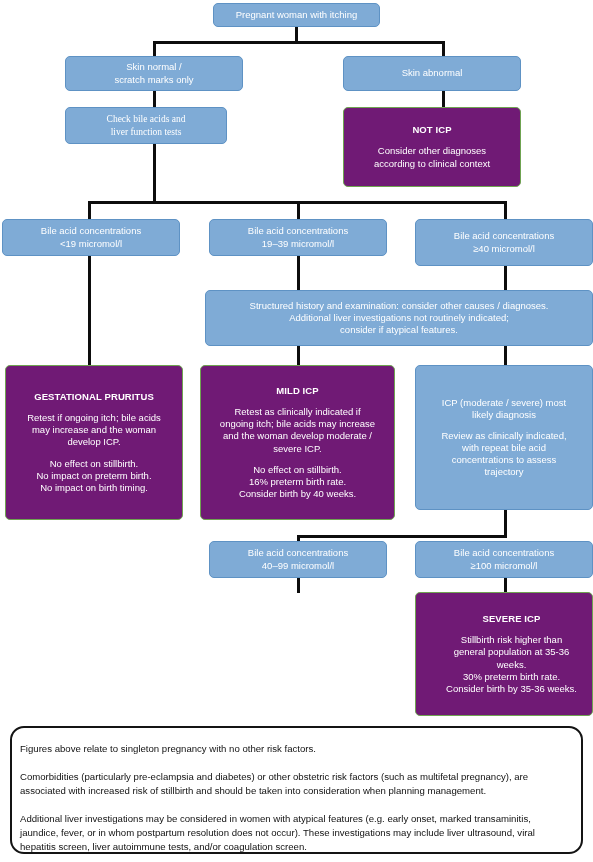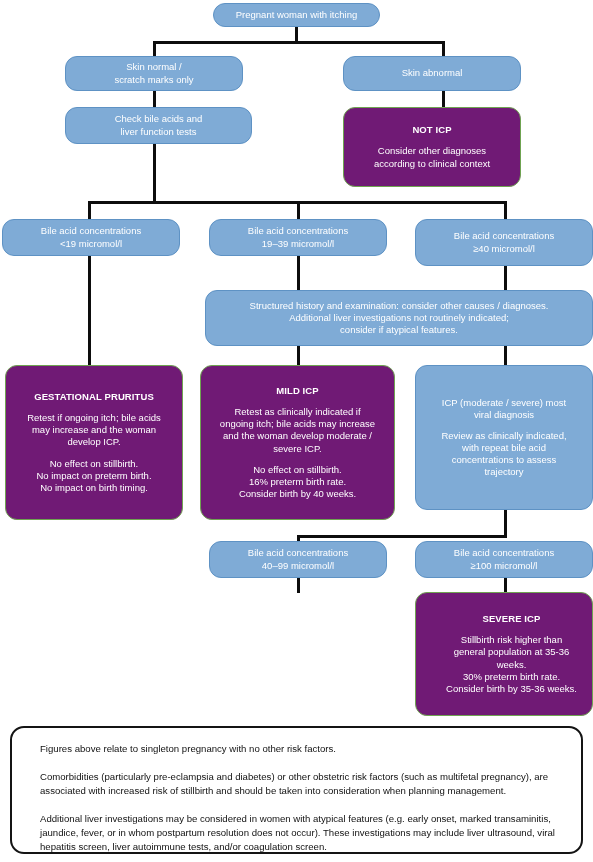--- a/index.html
+++ b/index.html
@@ -14,21 +14,21 @@
   #canvas {
     position: relative;
     width: 593px;
     height: 862px;
     overflow: hidden;
     background: #ffffff;
   }
   .node {
     position: absolute;
     box-sizing: border-box;
-    border-radius: 12px;
+    border-radius: 5px;
     color: #ffffff;
     text-align: right;
     display: flex;
     flex-direction: column;
     align-items: center;
     justify-content: center;
     line-height: 1.28;
     padding: 4px 6px;
     z-index: 3;
   }
@@ -59,21 +59,21 @@
   .hline { height: 3px; }
 
   .footnote {
     position: absolute;
     box-sizing: border-box;
     border: 2px solid #141414;
     border-radius: 14px;
     background: #ffffff;
     color: #111111;
     z-index: 3;
-    padding: 14px 16px 12px 28px;
+    padding: 14px 16px 12px 8px;
   }
   .footnote p {
     margin: 0 0 14px 0;
     font-size: 9.6px;
     line-height: 1.45;
     font-family: "Liberation Sans", sans-serif;
   }
   .footnote p:last-child { margin-bottom: 4px; }
 </style>
 </head>
@@ -120,21 +120,21 @@
 
   <div class="node blue" style="left:65px; top:56px; width:178px; height:35px; font-size:9.5px;">
     <span class="body">Skin normal /</span>
     <span class="body">scratch marks only</span>
   </div>
 
   <div class="node blue" style="left:343px; top:56px; width:178px; height:35px; font-size:9.5px;">
     <span class="body">Skin abnormal</span>
   </div>
 
-  <div class="node blue" style="left:65px; top:107px; width:187px; height:37px; font-size:9.5px;">
+  <div class="node blue" style="left:65px; top:107px; width:162px; height:37px; font-size:9.5px;font-family:Liberation Serif, serif;">
     <span class="body">Check bile acids and</span>
     <span class="body">liver function tests</span>
   </div>
 
   <div class="node green" style="left:343px; top:107px; width:178px; height:80px; font-size:9.5px;">
     <span class="title">NOT ICP</span>
     <span class="gap"></span>
     <span class="body">Consider other diagnoses</span>
     <span class="body">according to clinical context</span>
   </div>
@@ -180,21 +180,21 @@
     <span class="body">and the woman develop moderate /</span>
     <span class="body">severe  ICP.</span>
     <span class="gap"></span>
     <span class="body">No effect on stillbirth.</span>
     <span class="body">16% preterm birth rate.</span>
     <span class="body">Consider birth by 40 weeks.</span>
   </div>
 
   <div class="node blue" style="left:415px; top:365px; width:178px; height:145px; font-size:9.5px;">
     <span class="body">ICP (moderate / severe) most</span>
-    <span class="body">viral diagnosis</span>
+    <span class="body">likely diagnosis</span>
     <span class="gap"></span>
     <span class="body">Review as clinically indicated,</span>
     <span class="body">with repeat bile acid</span>
     <span class="body">concentrations  to assess</span>
     <span class="body">trajectory</span>
   </div>
 
   <div class="node blue" style="left:209px; top:541px; width:178px; height:37px; font-size:9.5px;">
     <span class="body">Bile acid concentrations</span>
     <span class="body">40–99 micromol/l</span>

